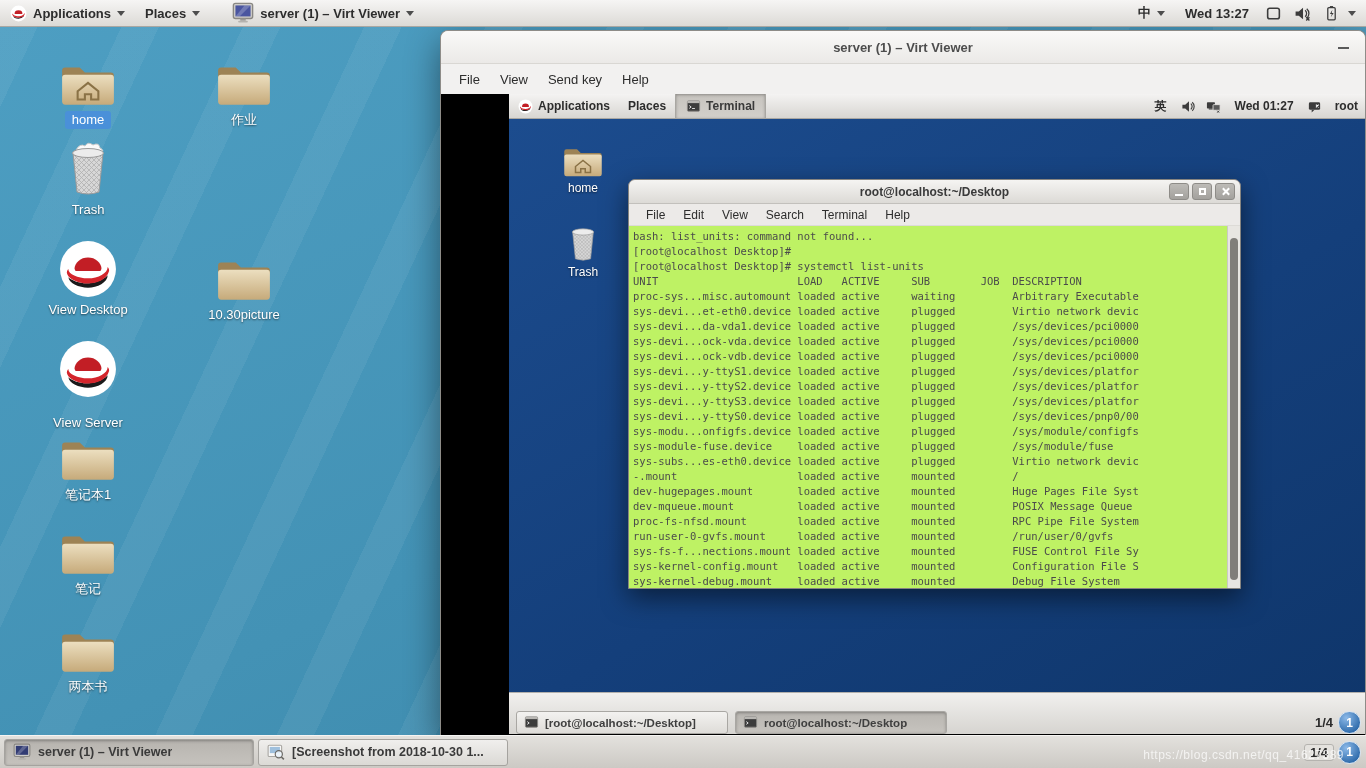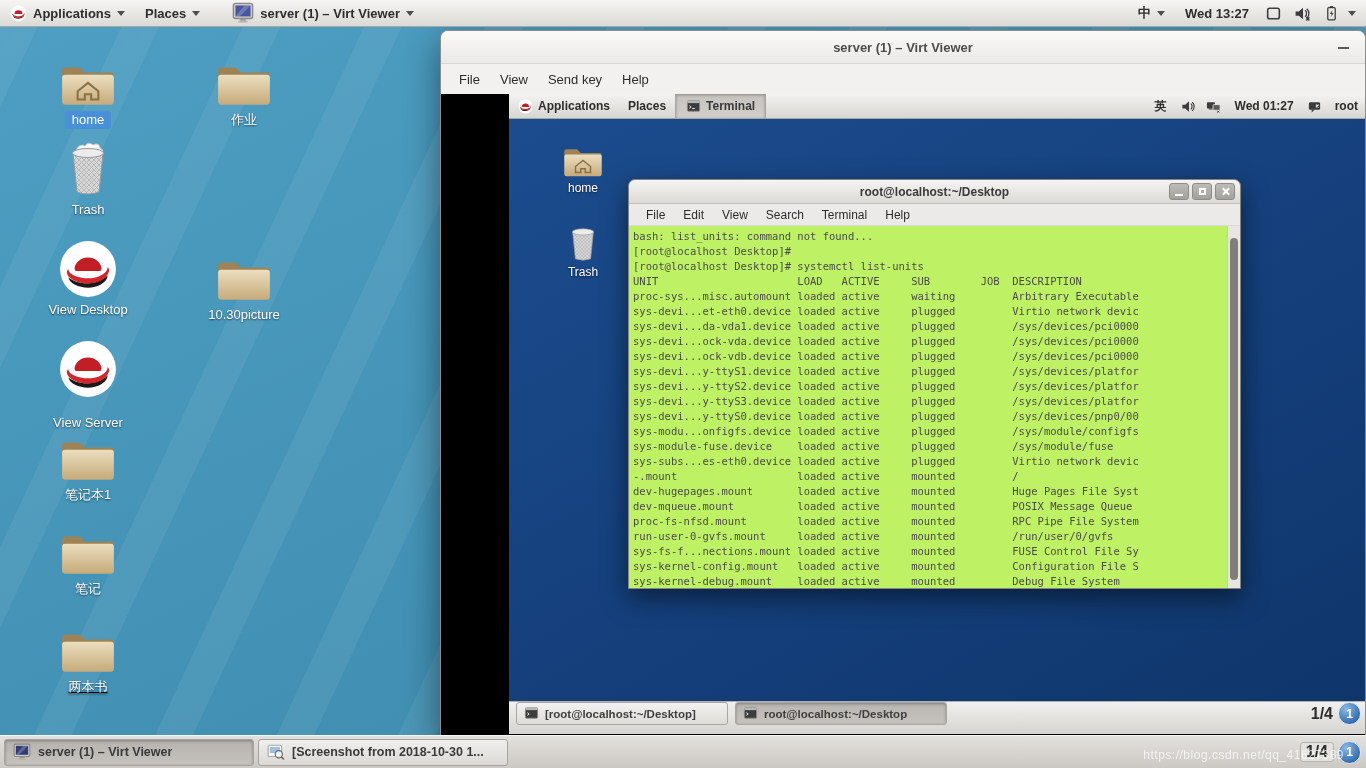--- a/index.html
+++ b/index.html
@@ -108,31 +108,31 @@
   .t-pre { margin:0; padding:3px 0 0 4px; white-space:pre;
     font-family:"DejaVu Sans Mono","Liberation Mono",monospace;
     font-size:10.5px; line-height:15px; color:#4b4b4b; }
   .t-scroll { position:absolute; right:0; top:0; bottom:0; width:13px;
     background:#e8e6e2; border-left:1px solid #cbc9c5; }
   .t-thumb { position:absolute; left:2px; right:2px; top:12px; bottom:8px;
     background:#807e7a; border-radius:4px; }
 
   
   .guest-taskbar {
-    position:absolute; left:0; right:0; bottom:0; height:33px;
+    position:absolute; left:0; right:0; bottom:0; height:42px;
     background:linear-gradient(#f1f0ee,#d6d4d0); border-top:1px solid #b2b0ac;
-    display:flex; align-items:flex-start;
+    display:flex; align-items:flex-end;
   }
   .gt-btn { height:23px; margin-left:7px; width:212px; display:flex; align-items:center; gap:6px;
     padding:0 7px; border:1px solid #a9a7a3; border-radius:3px;
     background:linear-gradient(#f3f2f0,#dedcd8);
     font-size:11.5px; font-weight:bold; color:#3f3f3f; overflow:hidden; white-space:nowrap; }
   .gt-btn.active { background:linear-gradient(#b9b6b1,#c6c3be); box-shadow:inset 0 1px 3px rgba(0,0,0,.3); }
   .ws-area { margin-left:auto; display:flex; align-items:center; gap:5px; padding-right:6px; }
-  .ws-label { font-size:16px; font-weight:bold; color:#2d2d2d; }
+  .ws-label { font-size:13px; font-weight:bold; color:#2d2d2d; }
   .ws-label.boxed { background:#e4e2de; border:1px solid #b5b3af; border-radius:3px; padding:0 5px; }
   .ws-badge { width:23px; height:23px; border-radius:50%; flex:none;
     background:radial-gradient(circle at 35% 28%, #8cb9e8, #2f6bab 75%);
     border:1px solid #d7e4f2; color:#fff; font-size:12px; font-weight:bold;
     display:flex; align-items:center; justify-content:center; }
 
   
   .host-taskbar {
     position:absolute; left:0; right:0; bottom:0; height:33px; z-index:55;
     background:linear-gradient(#e3e1dd,#ccc9c4); border-top:1px solid #f6f5f3;
@@ -309,21 +309,21 @@
     <div class="dicon" style="left:40px;top:492px;">
       <div class="art">
           <svg width="58" height="46" viewBox="0 0 56 44">
         <path d="M3 8q0-3 3-3h14l5 5h25q3 0 3 3v3H3z" fill="#9d8355"></path>
         <rect x="3" y="12" width="50" height="29" rx="3" fill="url(#fgrad)"></rect>
       </svg>
         </div>
       <div class="label">笔记</div>
     </div>
 
-    <div class="dicon" style="left:40px;top:590px;text-decoration:underline;">
+    <div class="dicon" style="left:40px;top:590px;">
       <div class="art">
           <svg width="58" height="46" viewBox="0 0 56 44">
         <path d="M3 8q0-3 3-3h14l5 5h25q3 0 3 3v3H3z" fill="#9d8355"></path>
         <rect x="3" y="12" width="50" height="29" rx="3" fill="url(#fgrad)"></rect>
       </svg>
         </div>
       <div class="label">两本书</div>
     </div>
   </div>
 

